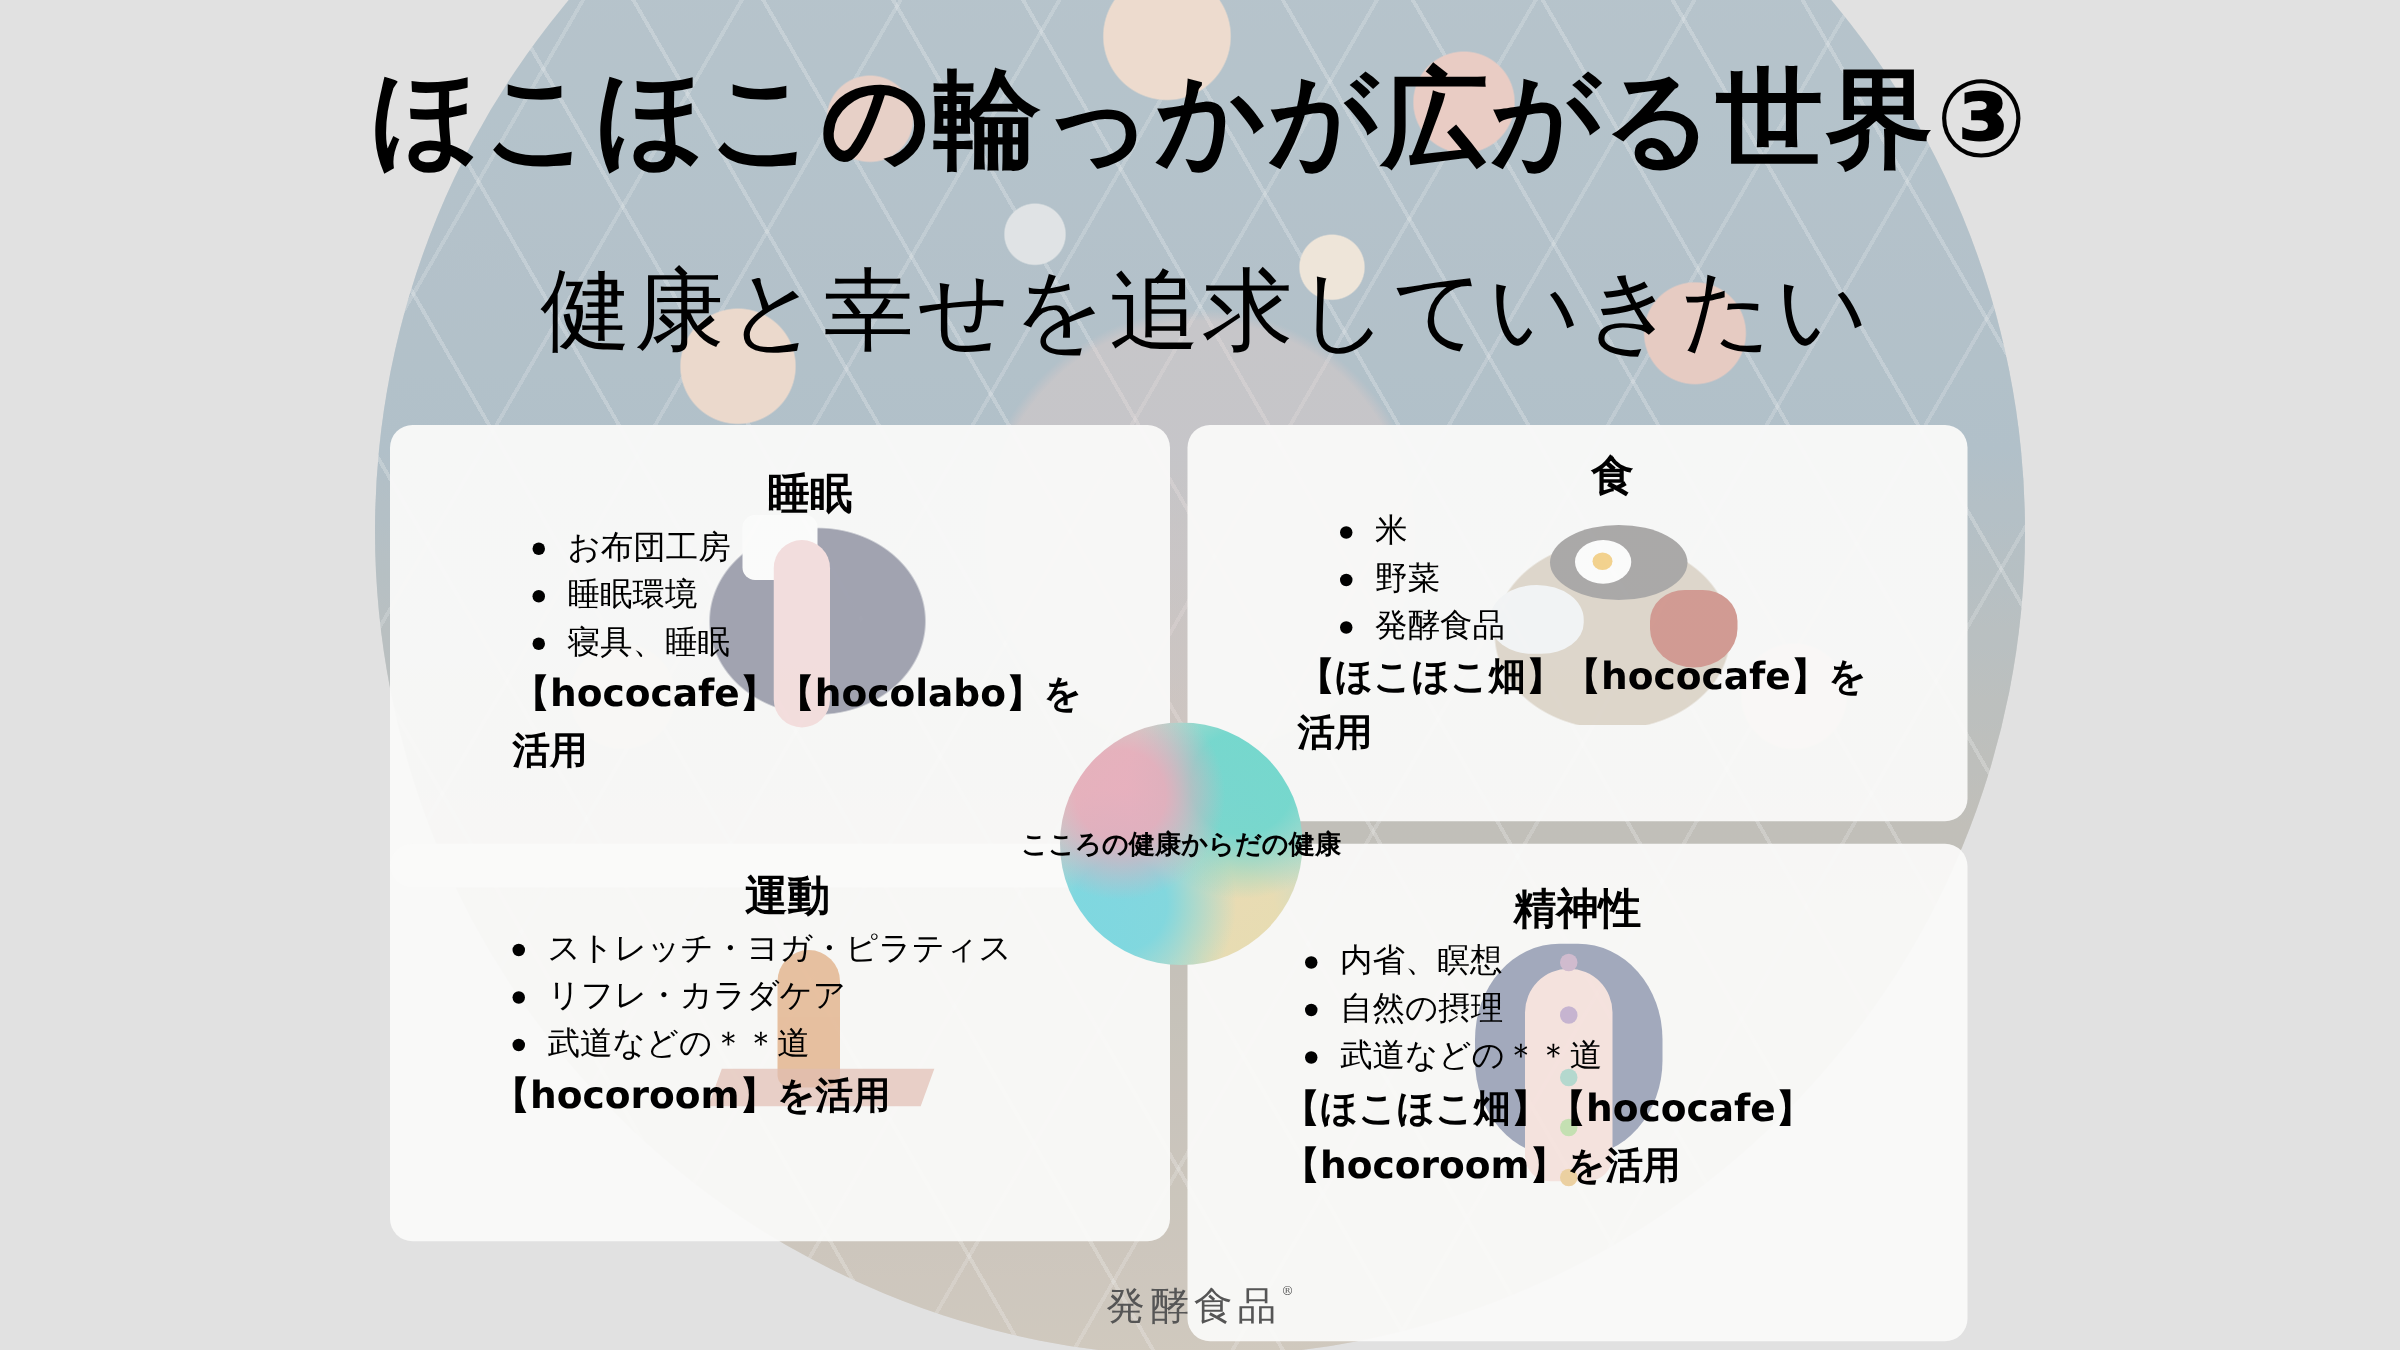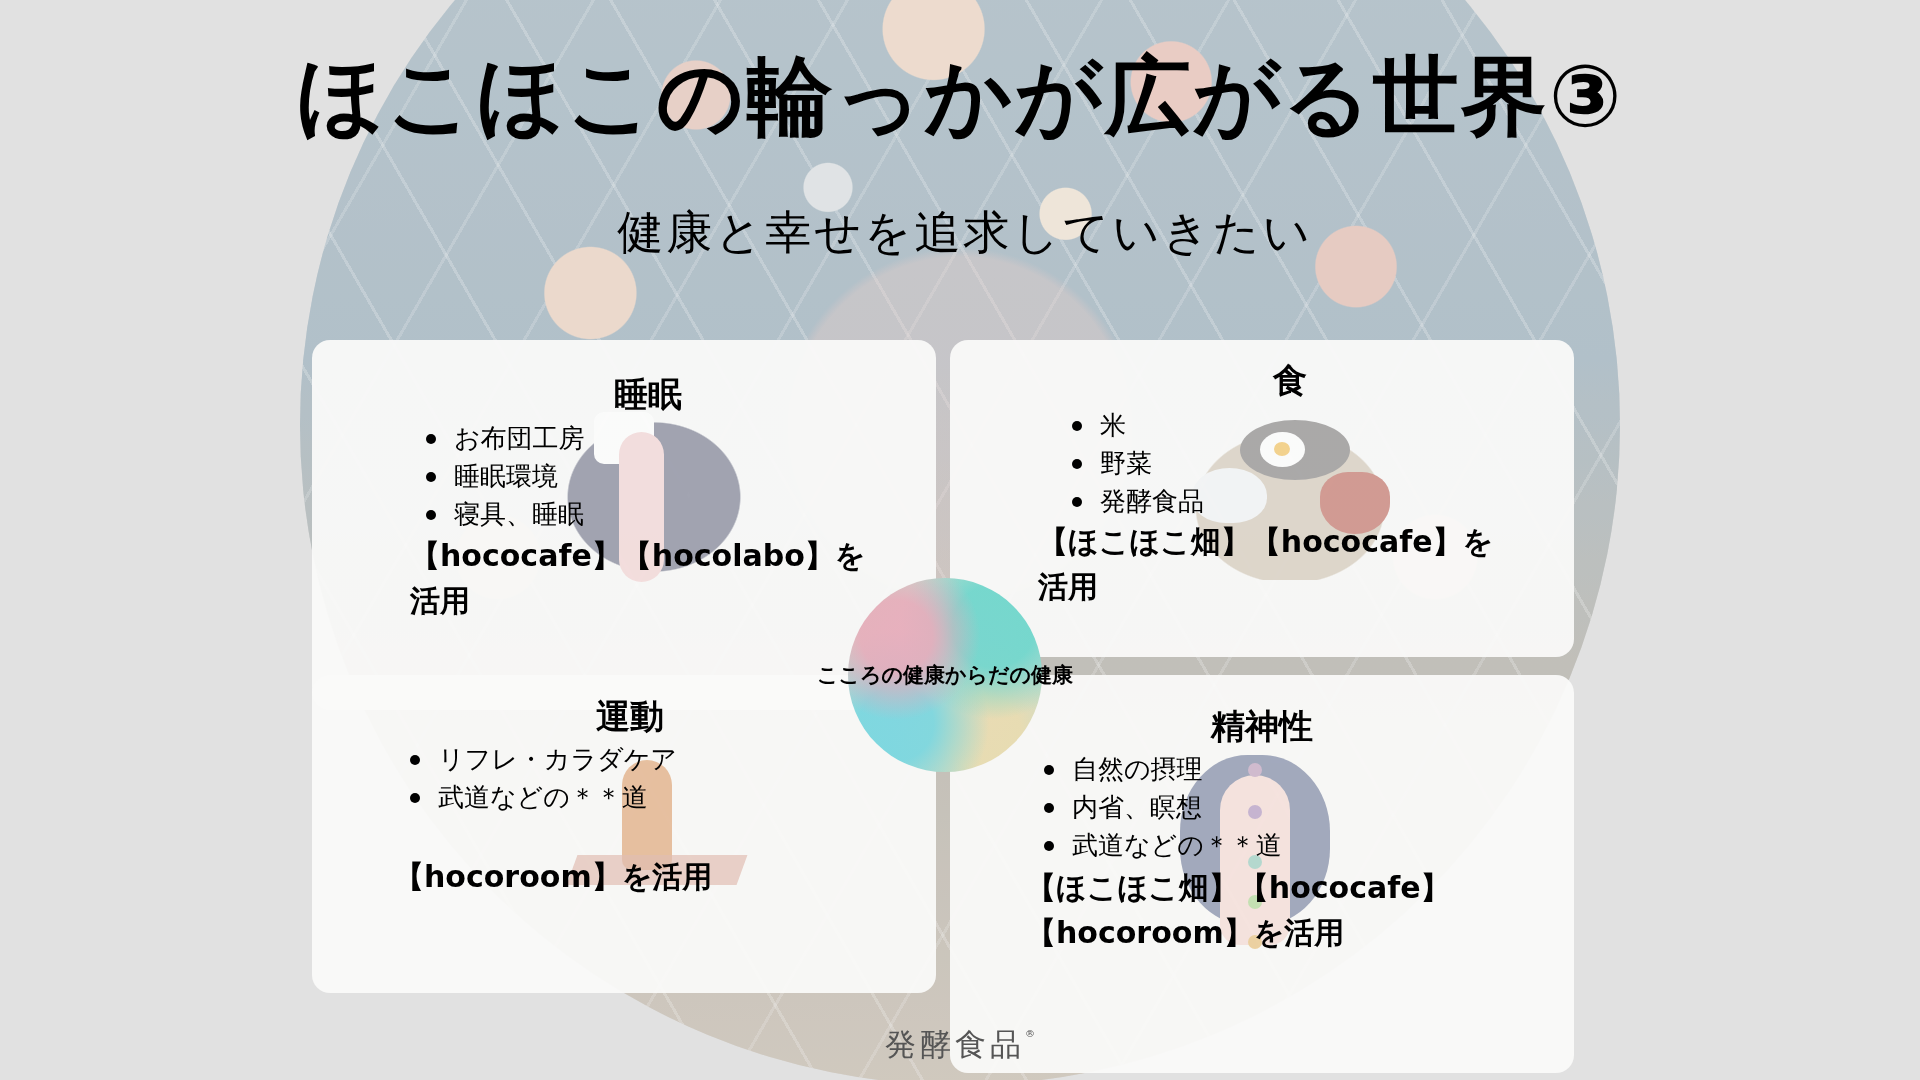--- a/index.html
+++ b/index.html
@@ -38,21 +38,21 @@
     .title {
       position: absolute; left: 0; right: 0; top: 45px;
       text-align: center;
       font-size: 86px; font-weight: bold;
       letter-spacing: 2px;
       line-height: 1.2;
     }
     .subtitle {
       position: absolute; left: 0; right: 0; top: 205px;
       text-align: center;
-      font-size: 46px; font-weight: normal;
+      font-size: 72px; font-weight: normal;
       letter-spacing: 3px;
       line-height: 1.2;
       margin-left: 10px;
     }
     .card {
       position: absolute;
       background: rgba(250,250,249,0.94);
       border-radius: 18px;
     }
     .card-tl { left: 312px; top: 340px; width: 624px; height: 370px; }
@@ -184,40 +184,41 @@
   <div class="card-note" style="left:88px; top:179px; width:480px;">【ほこほこ畑】【hococafe】を活用</div>
 </div>
 
 <div class="card card-bl">
   <div class="card-illus illus-exercise">
     <div class="person"></div>
       <div class="mat"></div>
   </div>
   <div class="card-heading" style="left:318px; top:19px;">運動</div>
   <ul class="card-list" style="left:98px; top:65px;">
+    <li>ストレッチ・ヨガ・ピラティス</li>
     <li>リフレ・カラダケア</li>
     <li>武道などの＊＊道</li>
   </ul>
   <div class="card-note" style="left:82px; top:179px;">【hocoroom】を活用</div>
 </div>
 
 <div class="card card-br">
   <div class="card-illus illus-spirit">
     <div class="hair"></div>
       <div class="figure"></div>
     <div class="chakra" style="left:108px;top:48px;background:#b18bb0;"></div>
     <div class="chakra" style="left:108px;top:90px;background:#9f7fb3;"></div>
     <div class="chakra" style="left:108px;top:140px;background:#7fbfb0;"></div>
     <div class="chakra" style="left:108px;top:180px;background:#9ccf7d;"></div>
     <div class="chakra" style="left:108px;top:220px;background:#e3b25e;"></div>
   </div>
   <div class="card-heading" style="left:312px; top:29px;">精神性</div>
   <ul class="card-list" style="left:94px; top:75px;">
+    <li>内省、瞑想</li>
     <li>自然の摂理</li>
-    <li>内省、瞑想</li>
     <li>武道などの＊＊道</li>
   </ul>
   <div class="card-note" style="left:76px; top:190px;">
     <div>【ほこほこ畑】【hococafe】</div>
     <div>【hocoroom】を活用</div>
   </div>
 </div>
 
 <div class="center-circle">
   <span>こころの健康</span>

